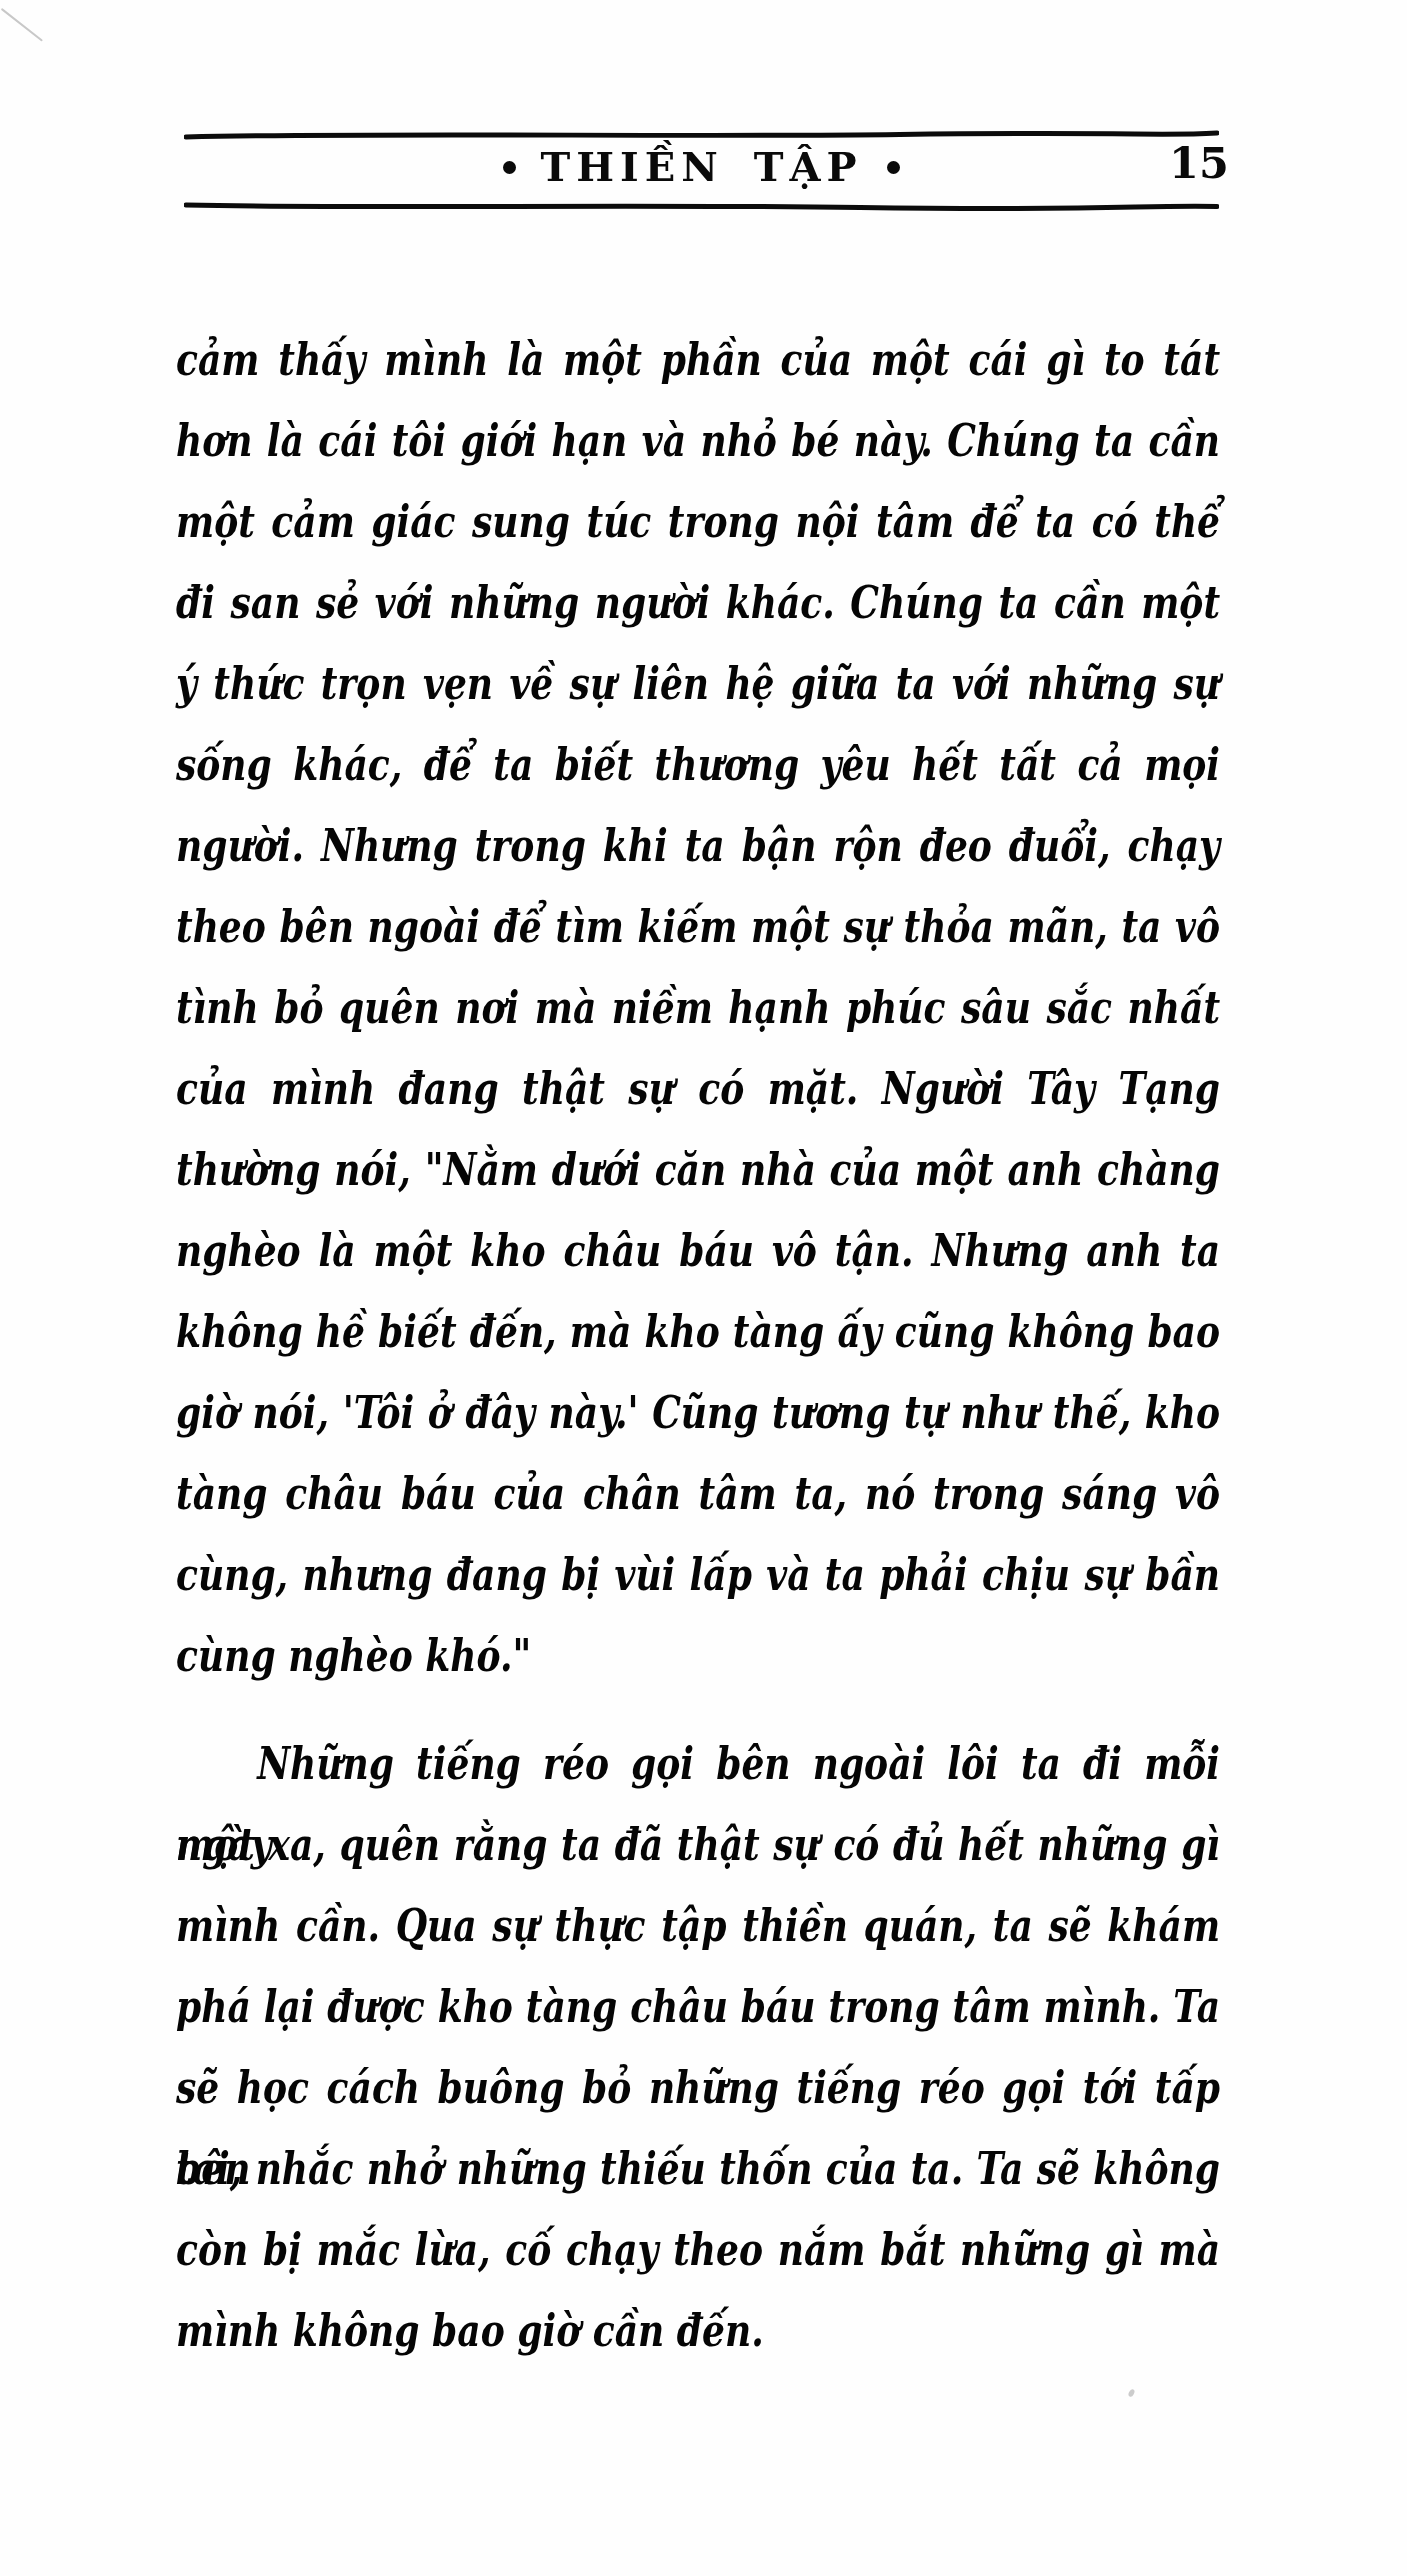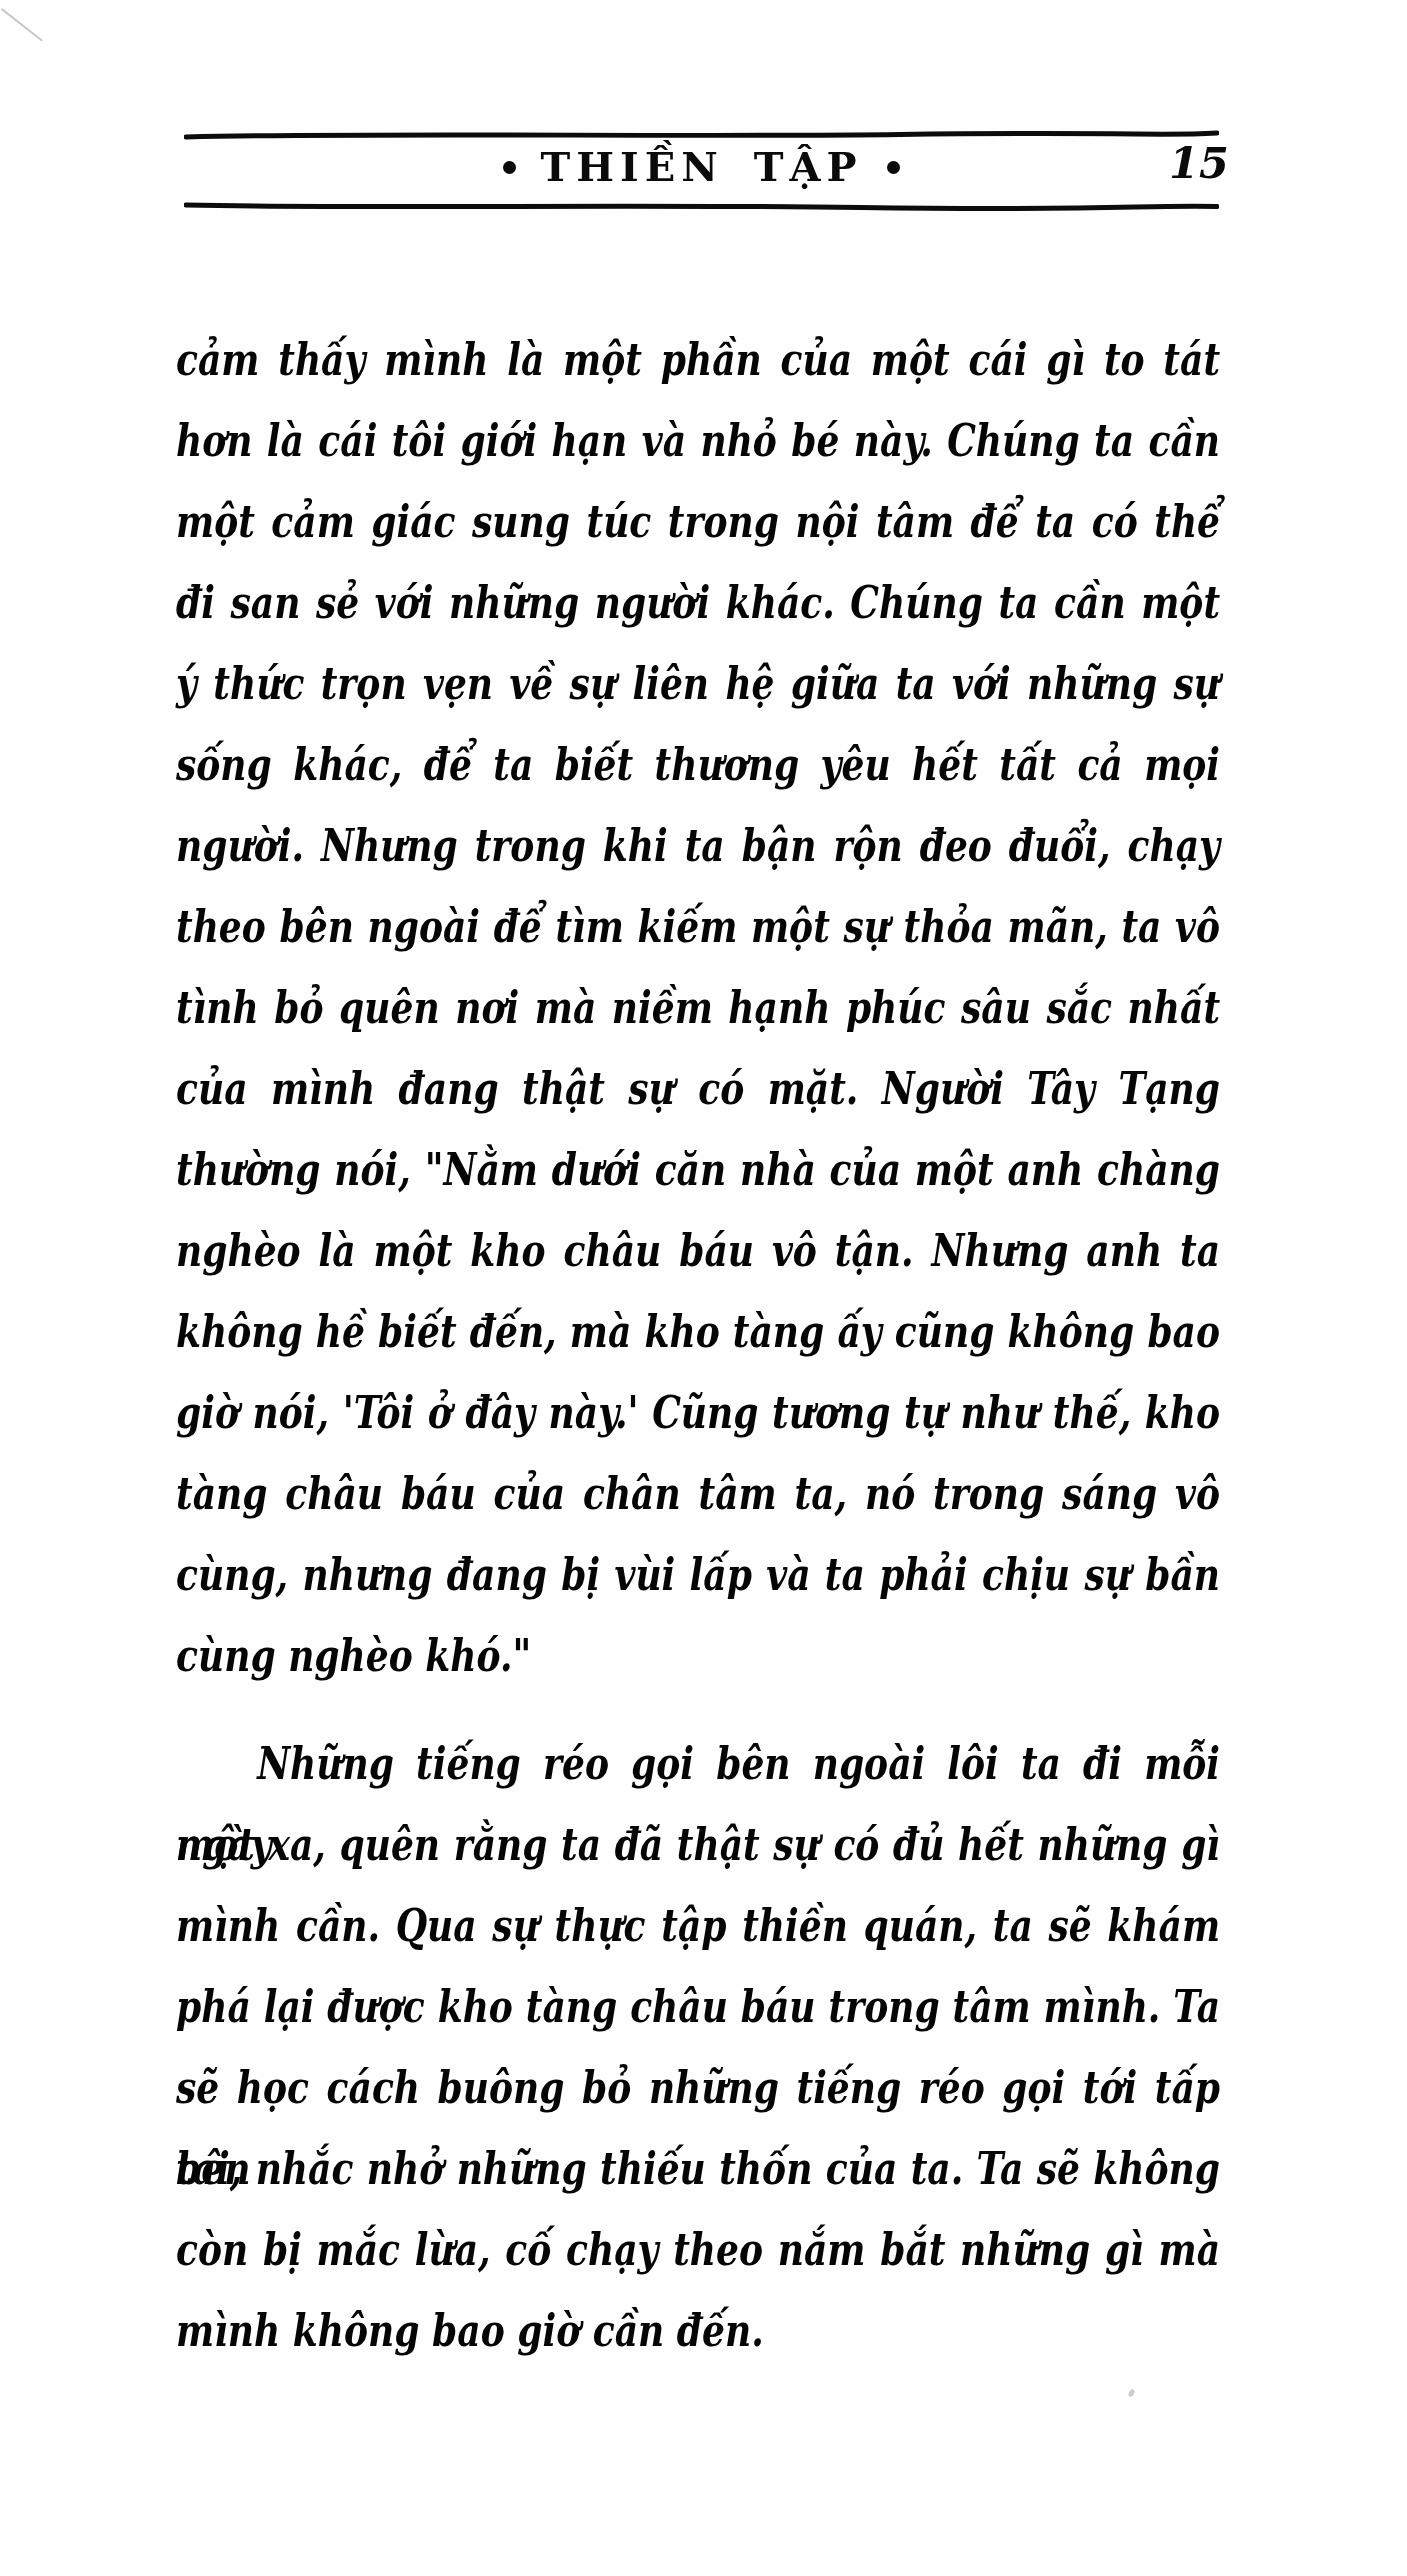--- a/index.html
+++ b/index.html
@@ -36,21 +36,20 @@
     color:#0a0a0a;white-space:nowrap;line-height:48px;
   }
   .header-bullet{
     width:13px;height:13px;border-radius:50%;background:#0a0a0a;
     overflow:hidden;color:transparent;flex:0 0 auto;
   }
   .page-number{
     position:absolute;left:1169px;top:140px;width:58px;
     font-size:43px;font-weight:bold;line-height:46px;
     color:#0a0a0a;
-    font-style:italic;
   }
   
   .body-block{
     position:absolute;left:176px;top:319px;width:1046px;
   }
   .para{margin:0;padding:0;font-style:italic;}
   .para-2{margin-top:27px;}
   .line{
     width:1274px;
     height:81px;line-height:81px;

